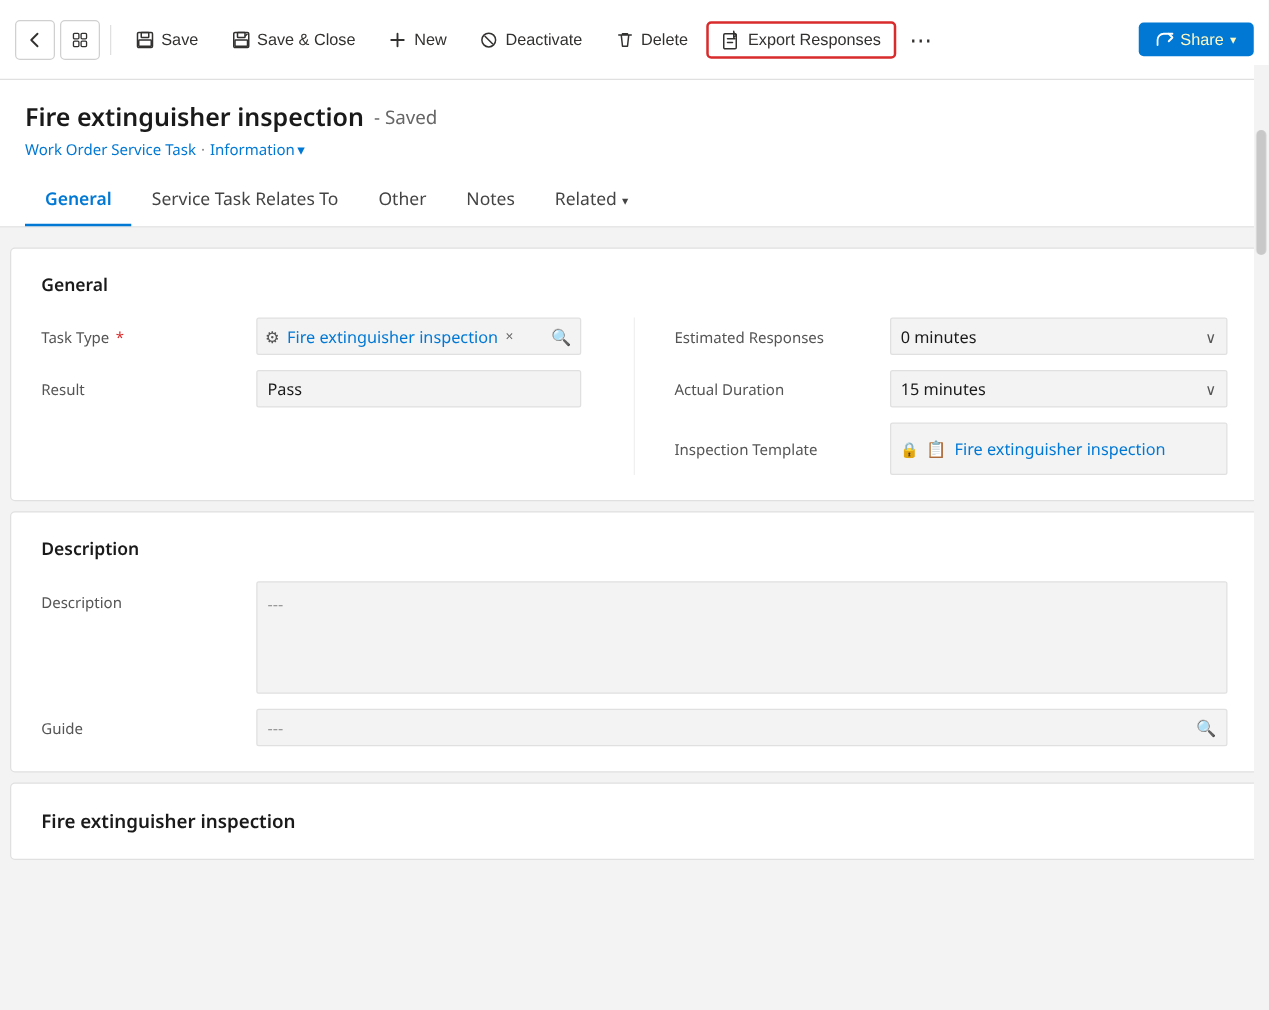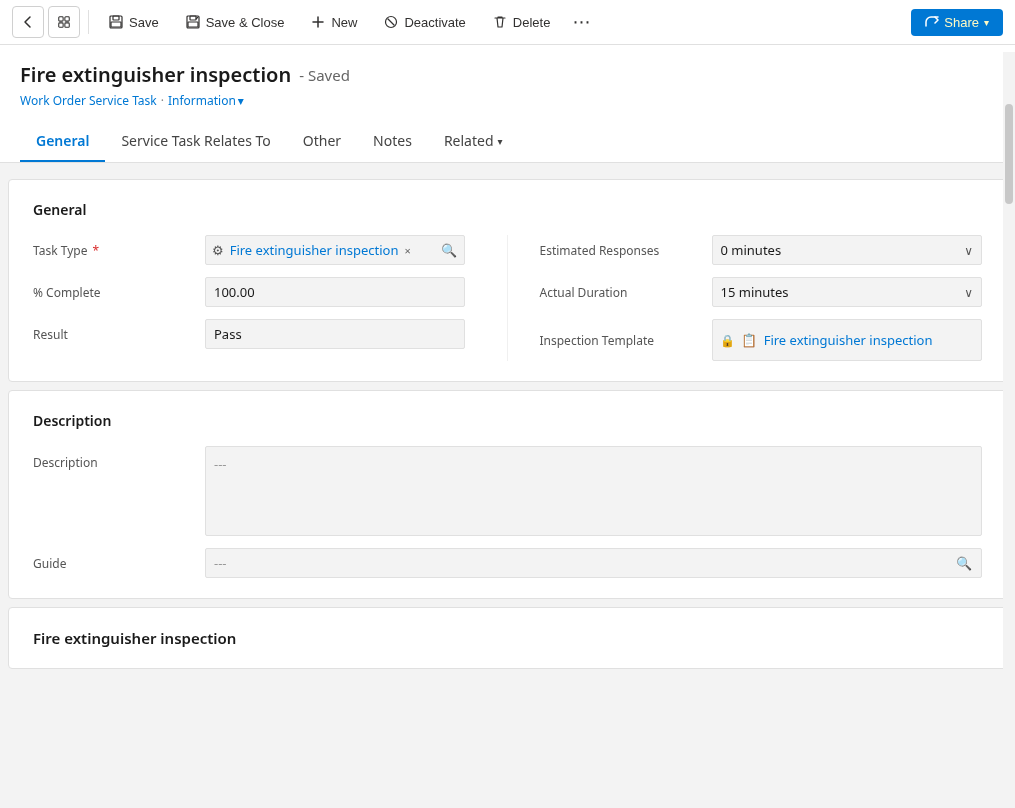--- a/index.html
+++ b/index.html
@@ -2,21 +2,21 @@
 <html><head>
   <meta charset="utf-8">
   <style>
     * { box-sizing: border-box; margin: 0; padding: 0; }
     body { font-family: 'Segoe UI', system-ui, sans-serif; font-size: 14px; background: #f3f3f3; color: #1a1a1a; }
 
     
     .toolbar {
       display: flex; align-items: center; gap: 4px;
       background: #fff; border-bottom: 1px solid #e0e0e0;
-      padding: 6px 12px; height: 45px;
+      padding: 6px 12px; height: 64px;
     }
     .toolbar-btn {
       display: flex; align-items: center; gap: 5px;
       background: none; border: 1px solid transparent; border-radius: 4px;
       padding: 5px 10px; cursor: pointer; font-size: 13px; color: #323130;
       white-space: nowrap;
     }
     .toolbar-btn.highlighted {
       border: 2px solid #d92b2b; color: #323130;
     }
@@ -179,20 +179,28 @@
     <span>Deactivate</span>
   </button>
 
   <button class="toolbar-btn">
     <svg width="16" height="16" viewBox="0 0 16 16" fill="none">
       <path d="M3 4h10M6 4V3h4v1M5 4l1 9h4l1-9" stroke="#323130" stroke-width="1.2" stroke-linecap="round" stroke-linejoin="round"></path>
     </svg>
     <span>Delete</span>
   </button>
 
+  <button class="toolbar-btn highlighted">
+    <svg width="16" height="16" viewBox="0 0 16 16" fill="none">
+      <rect x="2" y="3" width="10" height="12" rx="1" stroke="#323130" stroke-width="1.2"></rect>
+      <path d="M5 7h6M5 10h4" stroke="#323130" stroke-width="1.2" stroke-linecap="round"></path>
+      <path d="M10 1v5l2-2M12 4l-2-2" stroke="#323130" stroke-width="1.2" stroke-linecap="round" stroke-linejoin="round"></path>
+    </svg>
+    <span>Export Responses</span>
+  </button>
 
   <button class="more-btn">
     <span>⋯</span>
   </button>
 
   <div class="toolbar-spacer"></div>
 
   <button class="share-btn">
     <svg width="14" height="14" viewBox="0 0 14 14" fill="none">
       <path d="M10 2l3 3-3 3" stroke="#fff" stroke-width="1.5" stroke-linecap="round" stroke-linejoin="round"></path>
@@ -256,24 +264,20 @@
             <div class="tag-input" style="flex:1;">
               <span style="color:#555; font-size:13px;">⚙</span>
               <span class="tag">
                 <span>Fire extinguisher inspection</span>
               </span>
               <span class="tag-x">×</span>
               <span class="tag-search" style="margin-left:auto;">🔍</span>
             </div>
           </div>
 
-          <div class="field-row">
-            <div class="fl">% Complete</div>
-            <div class="field-value" style="flex:1;">100.00</div>
-          </div>
 
           <div class="field-row">
             <div class="fl">Result</div>
             <div class="field-value" style="flex:1;">Pass</div>
           </div>
 
         </div>
 
         <div class="col-right">
 

